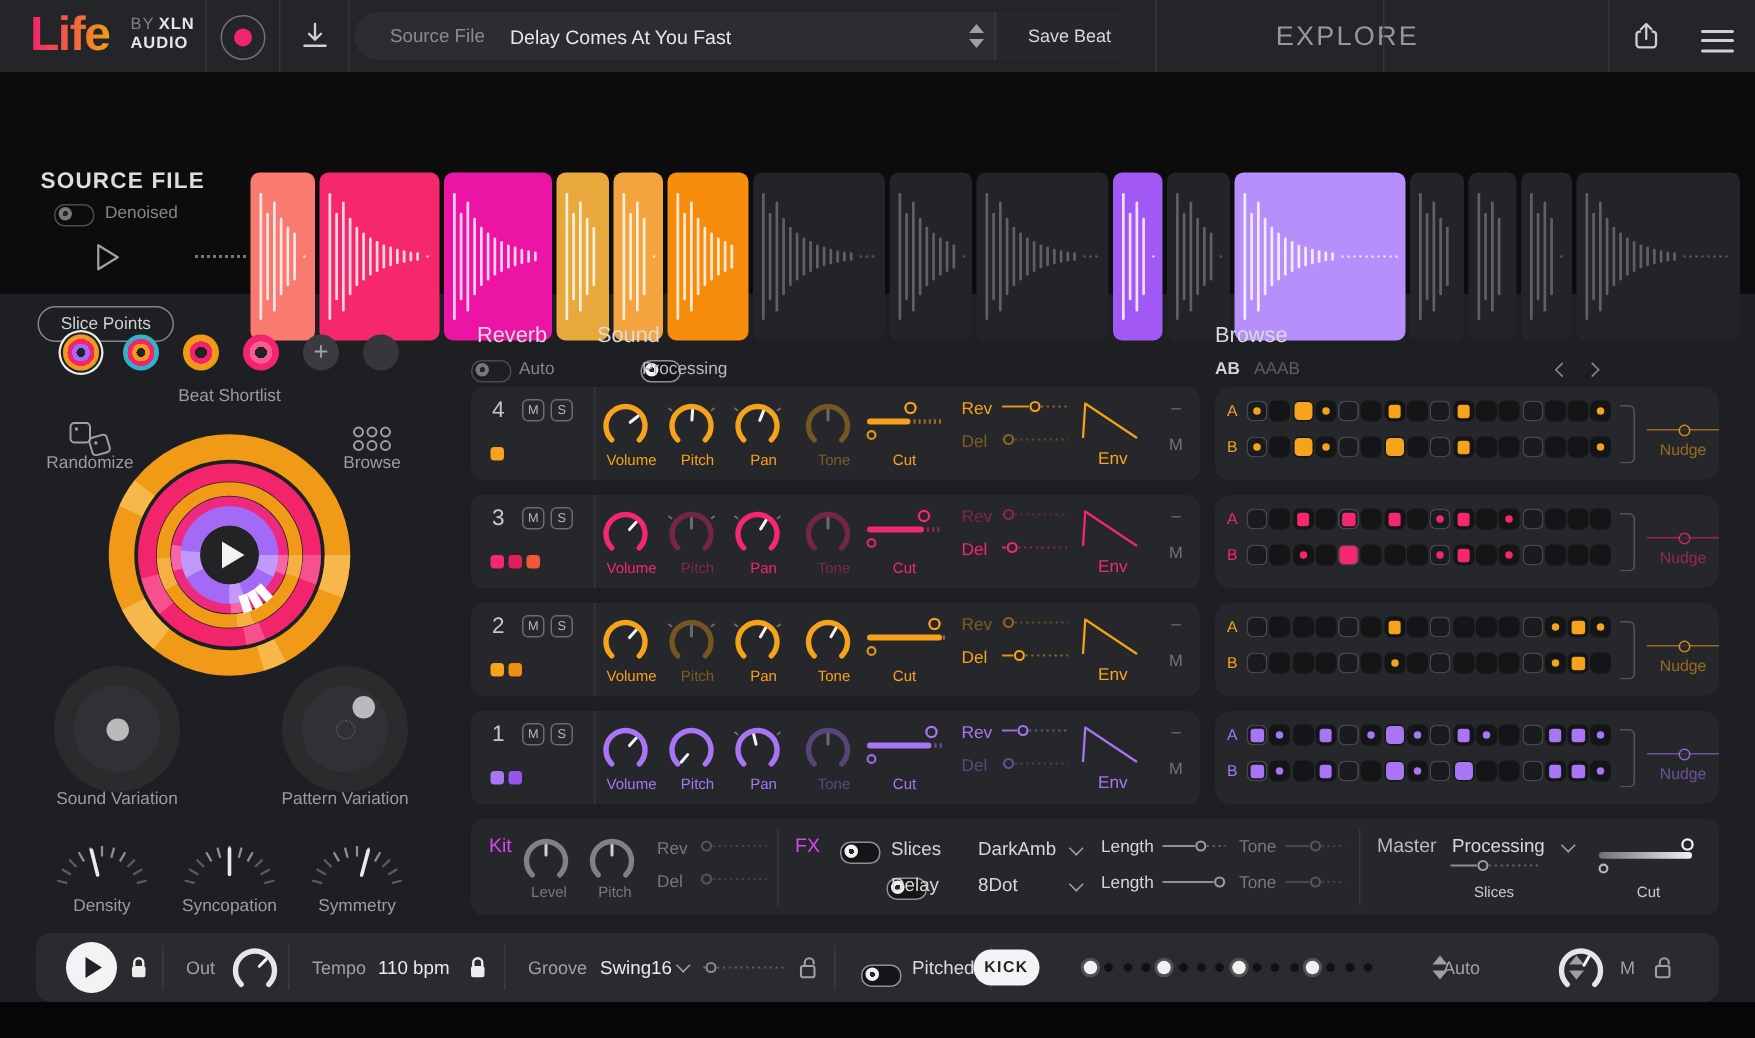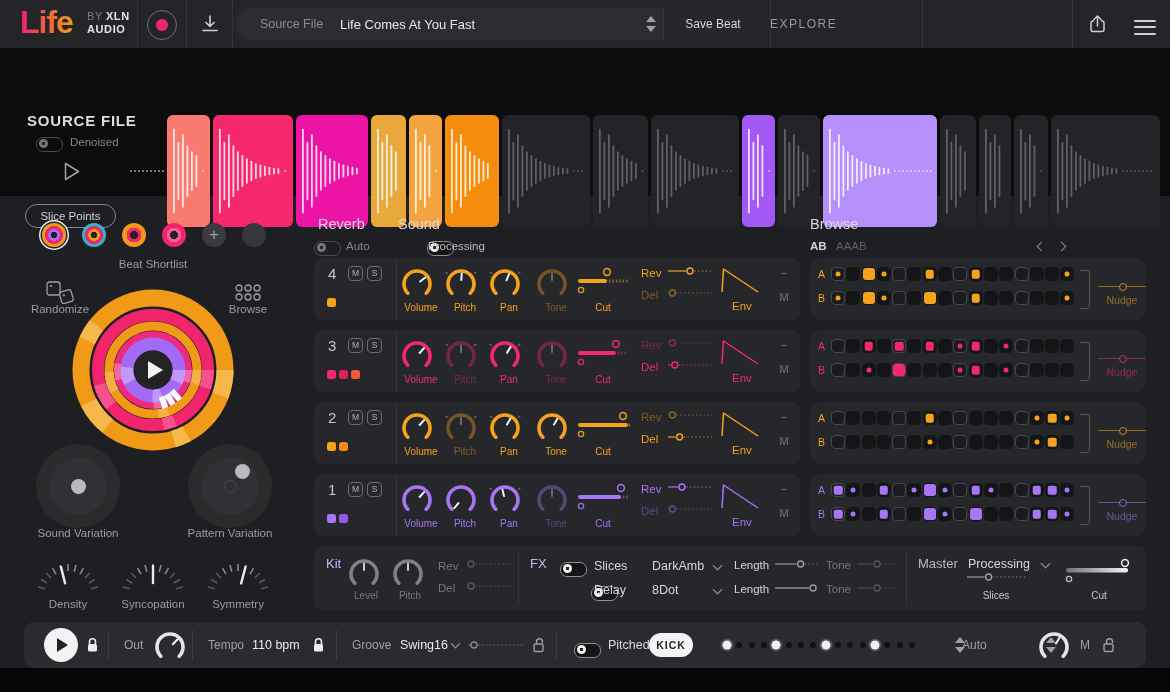--- a/index.html
+++ b/index.html
@@ -13,21 +13,21 @@
         background:linear-gradient(95deg,#F2246C 5%,#F09A18 95%);-webkit-background-clip:text;background-clip:text;color:transparent;}
   .brand{position:absolute;left:87px;top:10px;font-size:11px;font-weight:700;color:#e4e5e6;line-height:13px;letter-spacing:.6px;}
   .brand .by{color:#7f8083;font-weight:400;margin-right:3px;}
   .recbtn{position:absolute;left:147px;top:10px;width:28px;height:28px;border-radius:50%;border:1.6px solid #6f7073;}
   .recbtn i{position:absolute;left:50%;top:50%;width:12px;height:12px;border-radius:50%;background:#F0256D;transform:translate(-50%,-50%);}
   .srcwrap{position:absolute;left:236px;top:8px;width:526px;height:32px;background:#2C2D30;border-radius:16px;}
   .srclabel{position:absolute;left:24px;top:9px;font-size:12.5px;color:#8b8c8f;}
   .srcval{position:absolute;left:104px;top:8.5px;font-size:13px;color:#e6e7e8;}
   .savebeat{position:absolute;right:0;top:0;width:98px;height:32px;background:#26272A;border-radius:0 16px 16px 0;
             font-size:12px;color:#d6d7d8;text-align:center;line-height:32px;border-left:1px solid #3a3b3e;}
-  .tab{position:absolute;top:0;height:48px;font-size:12px;letter-spacing:1.5px;text-align:left;line-height:48px;}
+  .tab{position:absolute;top:0;height:48px;font-size:18px;letter-spacing:1.5px;text-align:right;line-height:48px;padding-left:24px;}
   .tab.active{background:#2A2B2E;color:#eceded;border-bottom:2px solid #eceded;box-sizing:border-box;}
   .tab.idle{color:#96979a;}
   .burger span{display:block;width:22px;height:2px;background:#cfd0d2;margin:4.5px 0;border-radius:1px;}
   
   .spn{display:inline-block;position:relative;width:10px;height:16px;}
   .spn b,.spn i{position:absolute;left:0;width:0;height:0;border-left:5px solid transparent;border-right:5px solid transparent;}
   .spn b{top:0;border-bottom:6px solid #9fa0a2;}
   .spn i{bottom:0;border-top:6px solid #9fa0a2;}
   
   .chv{display:inline-block;width:6px;height:6px;border-right:1.6px solid currentColor;border-bottom:1.6px solid currentColor;transform:rotate(45deg);}
@@ -80,21 +80,21 @@
   .f2{width:8.5px;height:8.5px;border-radius:2px;}
   .f3{width:12px;height:12px;border-radius:3px;}
   .bracket{position:absolute;left:270px;top:12px;width:9px;height:37px;border:1px solid #55565A;border-left:none;border-radius:0 4px 4px 0;}
   .nudge{position:absolute;left:288px;top:22px;width:48px;}
   .nudge .trk{position:absolute;left:0;top:6px;width:48px;height:1.4px;opacity:.55;}
   .nudge .ring{position:absolute;left:21px;top:3px;width:6px;height:6px;border-radius:50%;border:1.4px solid;background:#26272A;opacity:.8;}
   .nudge .nl{position:absolute;left:-6px;top:14px;width:60px;text-align:center;font-size:10.5px;opacity:.55;}
   
   .kitrow{position:absolute;left:314px;top:546px;width:832px;height:64px;background:#26272A;border-radius:8px;}
   .kvd{position:absolute;top:6px;bottom:6px;width:1px;background:#35363A;}
-  .ktitle{position:absolute;font-size:13px;color:#c4b5fd;}
+  .ktitle{position:absolute;font-size:13px;color:#d946ef;}
   .dim{color:#77787b;}
   .sel-txt{font-size:12.5px;color:#d6d7d8;}
   
   .transport{position:absolute;left:24px;top:622px;width:1122px;height:46px;background:#2A2B2E;border-radius:10px;}
   .bvd{position:absolute;top:8px;bottom:8px;width:1px;background:#3b3c3f;}
   .playbtn{position:absolute;left:20px;top:6px;width:34px;height:34px;border-radius:50%;background:#f2f3f4;}
   .playbtn i{position:absolute;left:13px;top:10px;width:0;height:0;border-left:11px solid #202124;border-top:7px solid transparent;border-bottom:7px solid transparent;}
   .tlbl{position:absolute;font-size:12px;color:#9fa0a2;}
   .tval{position:absolute;font-size:12.5px;color:#e8e9ea;}
   .kickpill{position:absolute;left:625px;top:11px;width:44px;height:24px;background:#f2f3f4;border-radius:13px;
@@ -121,21 +121,21 @@
       </div>
     <div class="tvd" style="left:186px"></div>
     <span class="abs" style="left:199px;top:13px">
       <svg width="22" height="22" viewBox="0 0 22 22">
           <path d="M11 3 V13 M7 9.5 L11 13.5 L15 9.5 M4 17.5 H18" fill="none" stroke="#cfd0d2" stroke-width="1.6" stroke-linecap="round" stroke-linejoin="round"></path>
         </svg>
     </span>
     <div class="tvd" style="left:232px"></div>
     <div class="srcwrap">
       <span class="srclabel">Source File</span>
-      <span class="srcval">Life Comes At You Fast</span>
+      <span class="srcval">Delay Comes At You Fast</span>
       <span class="spn" style="position:absolute;left:410px;top:8px">
           <b></b>
           <i></i>
         </span>
       <div class="savebeat">Save Beat</div>
     </div>
     <div class="tvd" style="left:770px"></div>
     <div class="tab idle" style="left:770px;width:152px">EXPLORE</div>
     <div class="tvd" style="left:922px"></div>
     <div class="tvd" style="left:1072px"></div>

